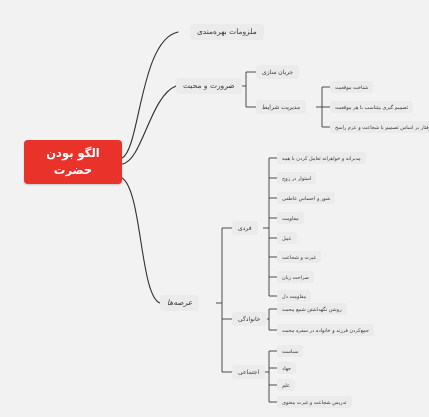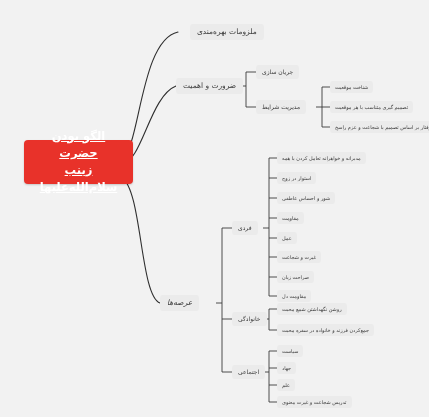--- a/index.html
+++ b/index.html
@@ -140,33 +140,32 @@
 
       <path d="M263,372 L269,372"></path>
       <path d="M269,351 L269,402"></path>
       <path d="M269,351 L277,351"></path>
       <path d="M269,368 L277,368"></path>
       <path d="M269,385 L277,385"></path>
       <path d="M269,402 L277,402"></path>
     </g>
   </svg>
 
-  <div class="node root" style="left:24px; top:140px; width:109px; height:44px;text-decoration:underline;">
+  <div class="node root" style="left:24px; top:140px; width:98px; height:44px;">
     <div>
       <span class="label">الگو بودن حضرت</span>
-      <span class="label">زینب سلام‌الله‌علیها</span>
     </div>
   </div>
 
   <div class="node lvl1" style="left:170px; top:24px; height:16px;margin-left:20px;">
     <span>ملزومات بهره‌مندی</span>
   </div>
 
   <div class="node lvl1" style="left:176px; top:78px; height:16px;">
-    <span>ضرورت و اهمیت</span>
+    <span>ضرورت و محبت</span>
   </div>
 
   <div class="node lvl1" style="left:160px; top:295px; height:16px;font-style:italic;">
     <span>عرصه‌ها</span>
   </div>
 
   <div class="node lvl2" style="left:256px; top:65px; height:14px;">
     <span>جریان سازی</span>
   </div>
 

